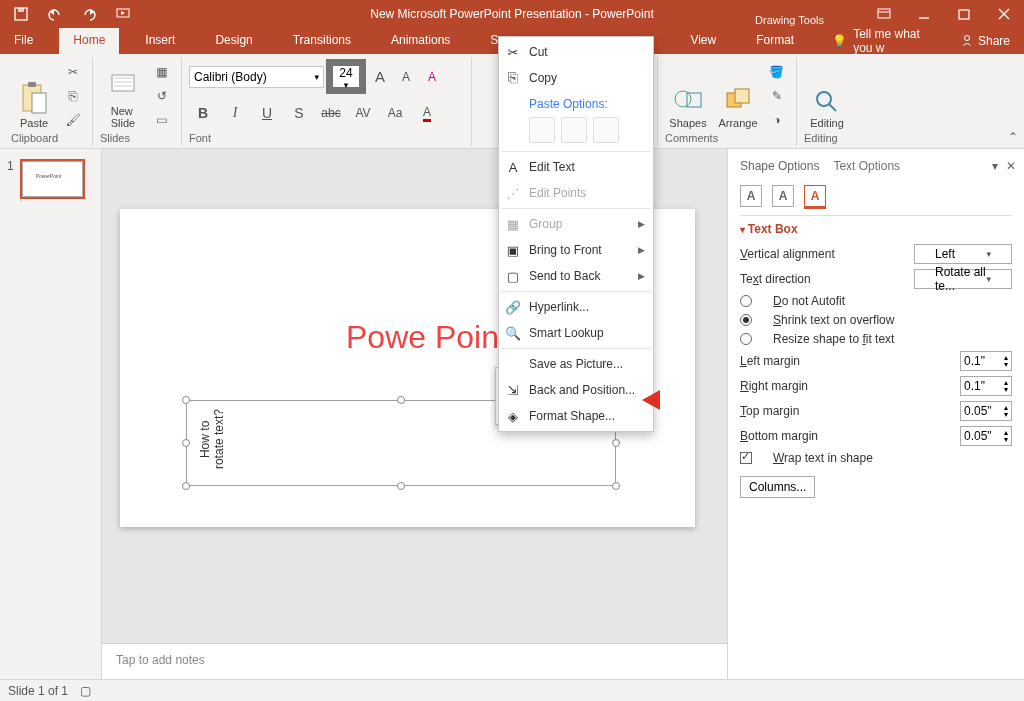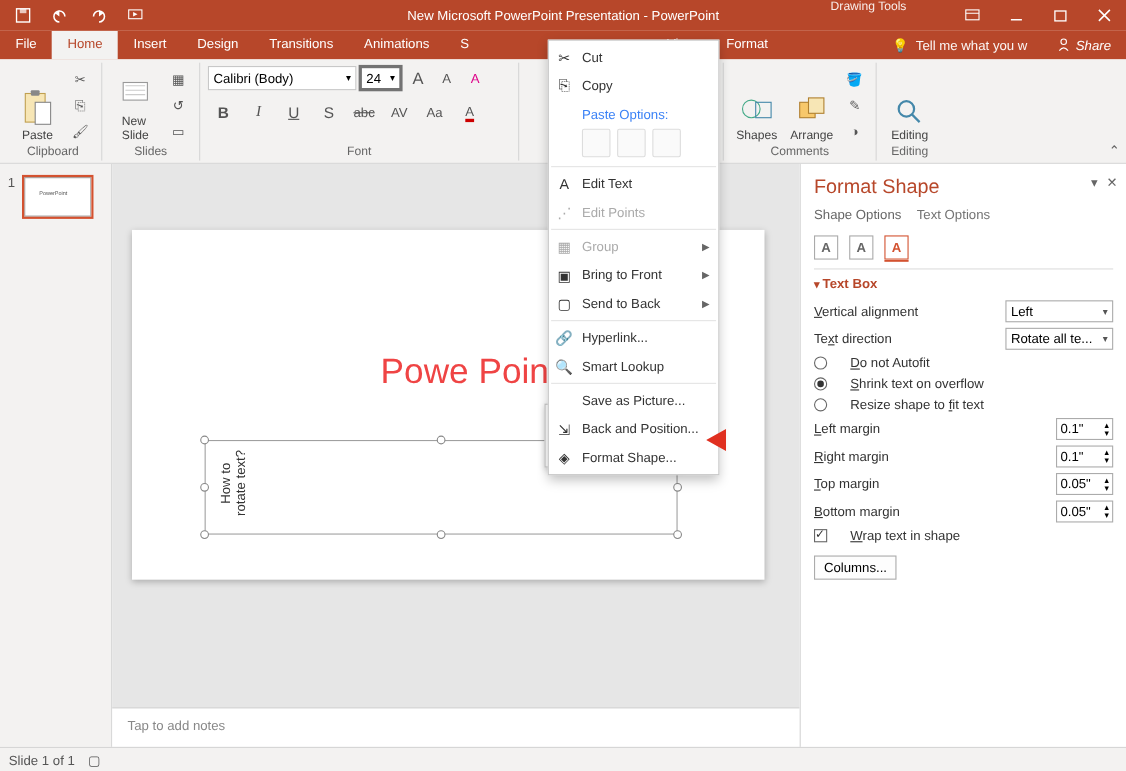--- a/index.html
+++ b/index.html
@@ -4,39 +4,39 @@
 <style>
 * { margin: 0; padding: 0; box-sizing: border-box; font-family: "Segoe UI", Tahoma, sans-serif; font-size: 12px; }
 body { background: #fff; width: 1024px; height: 701px; overflow: hidden; position: relative; }
 
 .titlebar { background: #b7472a; height: 28px; display: flex; align-items: center; color: #fff; position: relative; }
 .qat { display:flex; align-items:center; gap:4px; padding-left: 6px;}
 .qat-btn { width: 30px; height: 24px; display:flex; align-items:center; justify-content:center; cursor:pointer; }
 .title { position:absolute; left:0; right:0; text-align:center; pointer-events:none; font-size:12px; }
 .winbtns { margin-left:auto; display:flex; align-items:center; }
 .winbtn { width:40px; height:28px; display:flex; align-items:center; justify-content:center; cursor:pointer; }
-.tools-tab { position:absolute; right:200px; top:0; font-size:11px; color:#fff; opacity:.9;}
-
-.tabs { background:#b7472a; height:26px; display:flex; color:#fff; }
+.tools-tab { position:absolute; right:200px; top:14px; font-size:11px; color:#fff; opacity:.9;}
+
+.tabs { background:#b7472a; height:26px; display:flex; color:#fff;gap:12px; }
 .tab { padding:5px 14px; cursor:pointer; font-size:12px; }
 .tab.active { background:#f3f2f1; color:#b7472a; }
 .tab.file { padding:5px 14px; }
 .tellme { margin-left:auto; display:flex; align-items:center; gap:6px; padding:0 12px; font-size:12px; opacity:.95;}
-.share { display:flex; align-items:center; gap:4px; padding:0 14px; cursor:pointer;font-style:italic;}
+.share { display:flex; align-items:center; gap:4px; padding:0 14px; cursor:pointer;}
 
 .ribbon { background:#f3f2f1; height:95px; border-bottom:1px solid #d6d6d6; display:flex; position:relative; padding:3px 4px 2px;}
 .grp { border-right:1px solid #d6d6d6; padding:2px 7px 0; display:flex; flex-direction:column; }
 .grp-body { flex:1; display:flex; align-items:flex-start; gap:4px;}
-.grp-label { text-align:center; color:#666; font-size:11px; padding-bottom:2px;}
+.grp-label { text-align:left; color:#666; font-size:11px; padding-bottom:2px;}
 .bigbtn { display:flex; flex-direction:column; align-items:center; justify-content:flex-end; width:46px; height:70px; cursor:pointer; gap:2px;}
 .bigbtn span{ font-size:11px; color:#444; }
 .smbtn { width:24px; height:22px; display:flex; align-items:center; justify-content:center; cursor:pointer; color:#555; }
 .fontrow { display:flex; align-items:center; gap:2px; margin-bottom:4px;}
 .fontsel { width:135px; height:22px; border:1px solid #c8c8c8; background:#fff; padding:0 4px; display:flex; align-items:center; justify-content:space-between; font-size:12px;}
-.sizesel { width:40px; height:24px; border:3px solid #737373; background:#fff; padding:0 4px; display:flex; align-items:center; justify-content:space-between;}
+.sizesel { width:40px; height:35px; border:7px solid #737373; background:#fff; padding:0 4px; display:flex; align-items:center; justify-content:space-between;flex-direction:column;}
 .collapse { position:absolute; right:6px; bottom:4px; color:#666; cursor:pointer;}
 
 .workspace { position:absolute; top:149px; left:0; right:0; bottom:22px; display:flex; }
 .thumbs { width:102px; background:#f3f2f1; border-right:1px solid #d6d6d6; padding:10px 7px;}
 .thumb-wrap { display:flex; gap:6px; }
 .thumb-n { color:#555;}
 .thumb { width:65px; height:40px; background:#fff; border:2px solid #d35230; box-shadow:0 0 0 1px #aaa inset; position:relative;}
 
 .canvas-area { flex:1; background:#e6e6e6; position:relative; }
 .slide { position:absolute; left:18px; top:60px; width:575px; height:318px; background:#fff; box-shadow:0 2px 6px rgba(0,0,0,.25);}
@@ -68,21 +68,21 @@
 .opt-tab { color:#666; cursor:pointer; padding-bottom:4px;}
 .opt-tab.active { color:#737373;}
 .ticons { display:flex; gap:10px; margin-bottom:8px;}
 .ticon { width:22px; height:22px; border:1px solid #aaa; display:flex; align-items:center; justify-content:center; cursor:pointer; font-weight:bold; color:#666;}
 .ticon.sel { border-color:#d35230; color:#d35230; box-shadow:0 2px 0 #d35230; }
 .sect-hdr { color:#b7472a; font-weight:600; font-size:12px; margin:6px 0 8px; cursor:pointer;}
 .sect-hdr::before{content:"▾ "; font-size:10px;}
 .form-row { display:flex; align-items:center; margin:5px 0; gap:15px;}
 .form-row label { flex:1; color:#333;}
 .form-row .u { text-decoration:underline;}
-.dd { width:98px; height:20px; border:1px solid #ababab; background:#fff; display:flex; align-items:center; justify-content:space-between; padding:0 4px; font-size:11px;}
+.dd { width:98px; height:20px; border:1px solid #ababab; background:#fff; display:flex; align-items:center; justify-content:space-between; padding:0 20px; font-size:11px;}
 .dd .car{font-size:9px; color:#555;}
 .radio,.check { width:12px; height:12px; border:1px solid #666; display:inline-block; margin-right:6px; vertical-align:middle;}
 .radio { border-radius:50%; position:relative;}
 .radio.sel::after{content:"";position:absolute;inset:2px;border-radius:50%;background:#333;}
 .check { position:relative;}
 .check.sel::after{content:"✓";position:absolute;top:-3px;left:0;font-size:11px;color:#333;}
 .spin { width:52px; height:20px; border:1px solid #ababab; display:flex; align-items:center; padding:0 3px; justify-content:space-between; font-size:11px;}
 .colbtn { border:1px solid #ababab; background:#fdfdfd; padding:3px 8px; cursor:pointer; margin-top:6px;}
 
 .status { position:absolute; bottom:0; left:0; right:0; height:22px; background:#f3f2f1; border-top:1px solid #d6d6d6; display:flex; align-items:center; padding:0 8px; color:#555; font-size:11px;}
@@ -331,21 +331,20 @@
         </div>
     </div>
     <div class="notes">Tap to add notes</div>
   </div>
 
   <div class="pane">
     <div class="pane-close">
       <span>▾</span>
       <span>✕</span>
     </div>
-    <div class="pane-title">Format Shape</div>
     <div class="opt-tabs">
       <div class="opt-tab">Shape Options</div>
       <div class="opt-tab active">Text Options</div>
     </div>
     <div class="ticons">
       <div class="ticon">A</div>
       <div class="ticon">A</div>
       <div class="ticon sel">A</div>
     </div>
     <div style="height:1px;background:#ddd;margin:2px 0 4px"></div>

